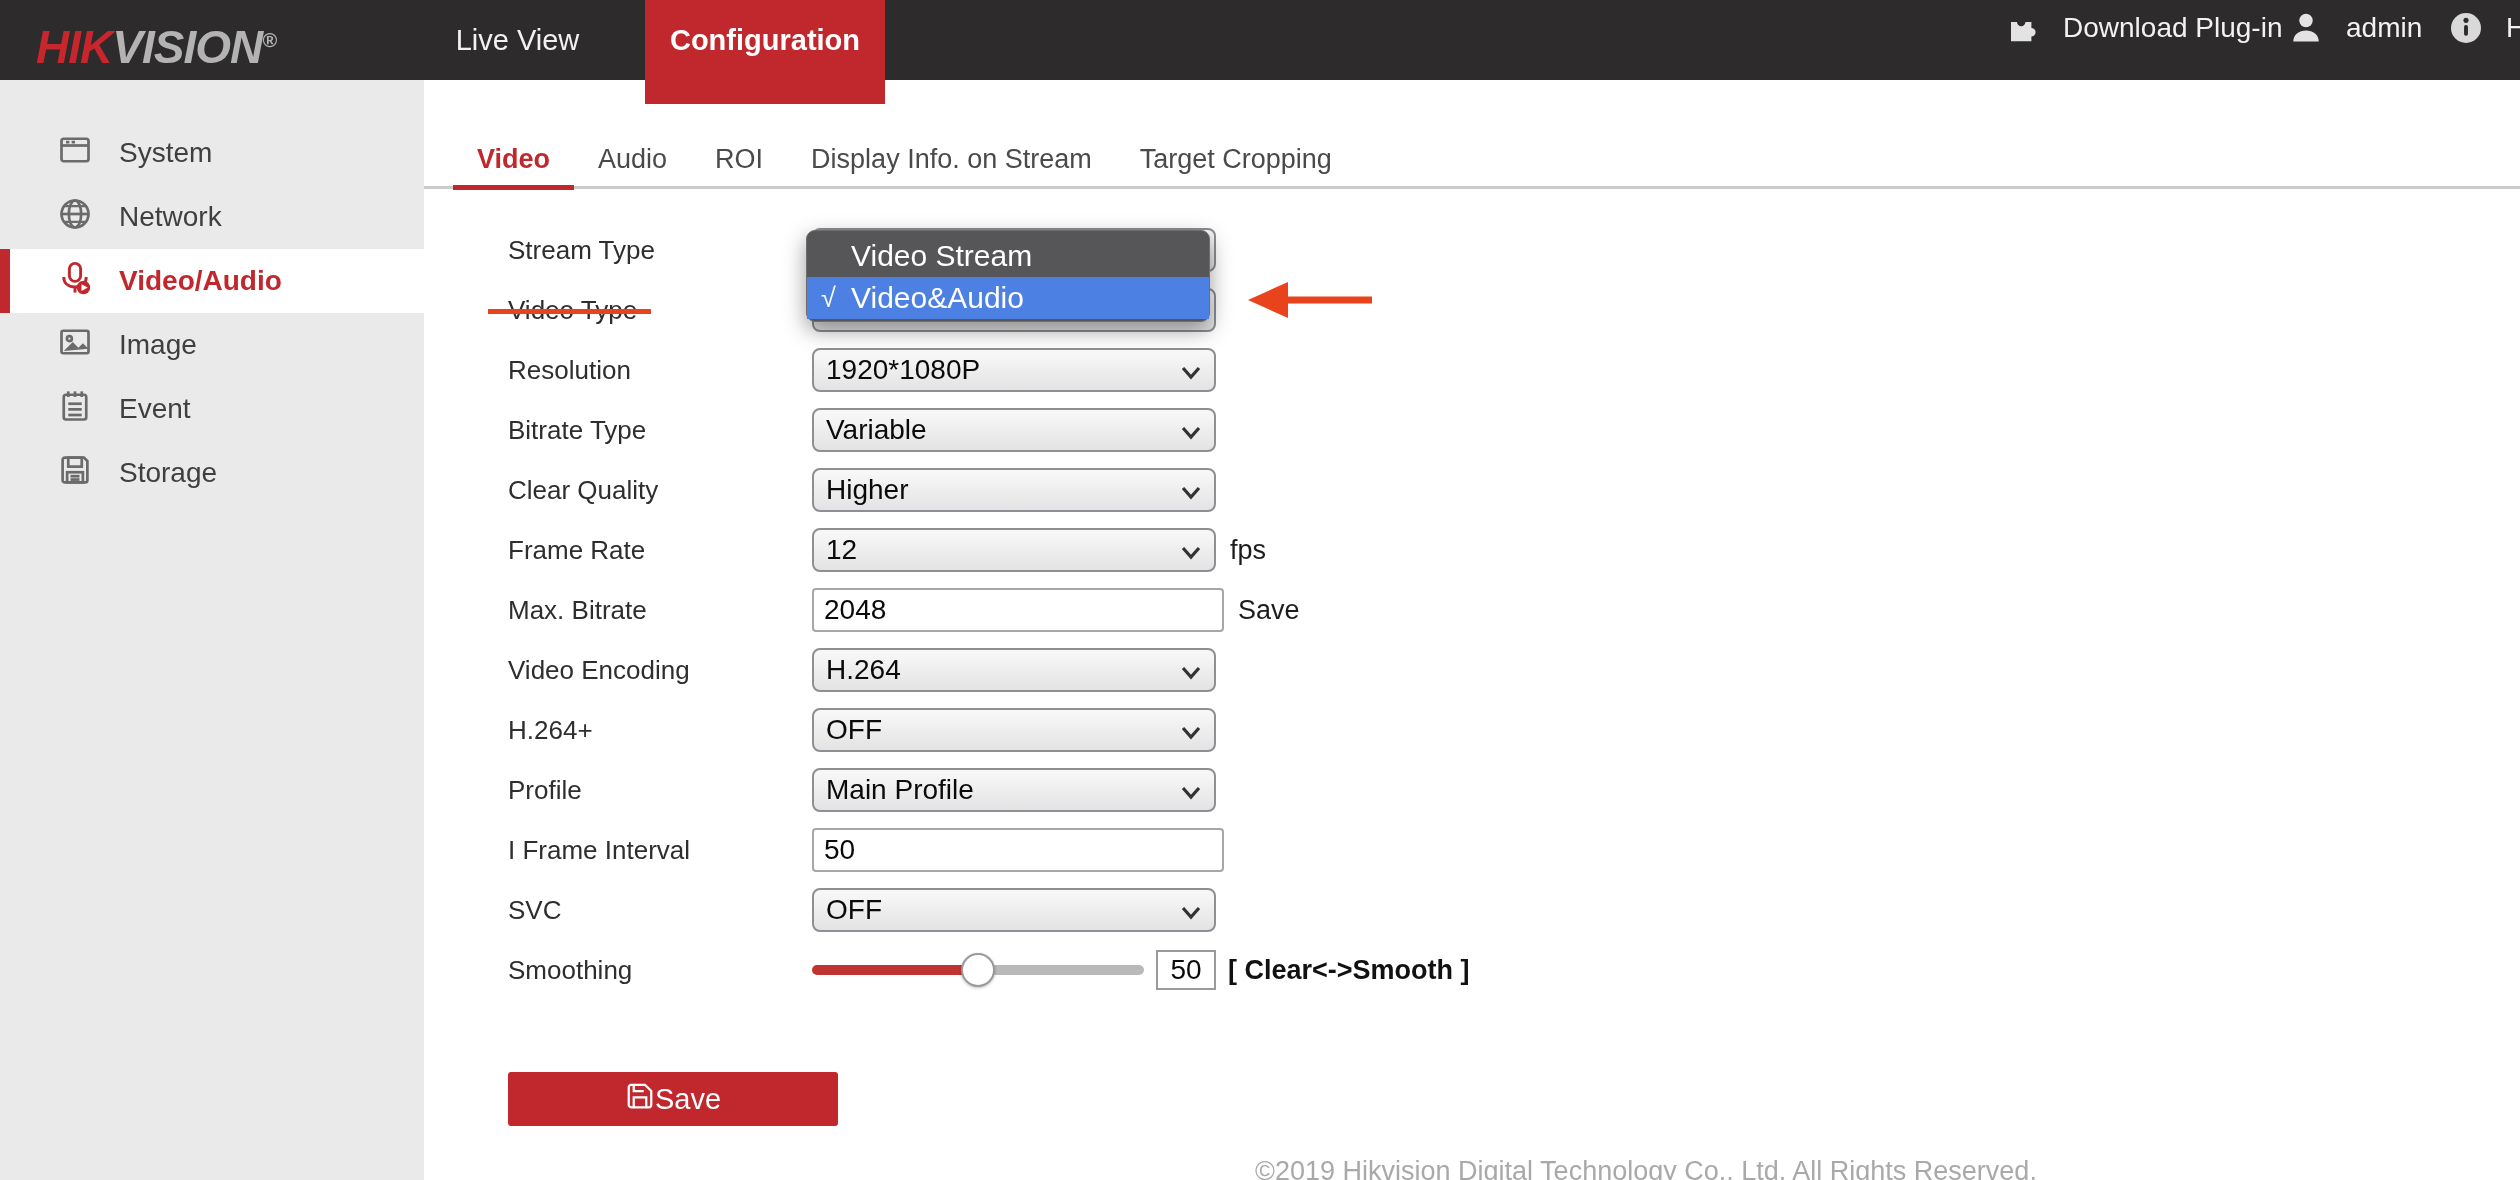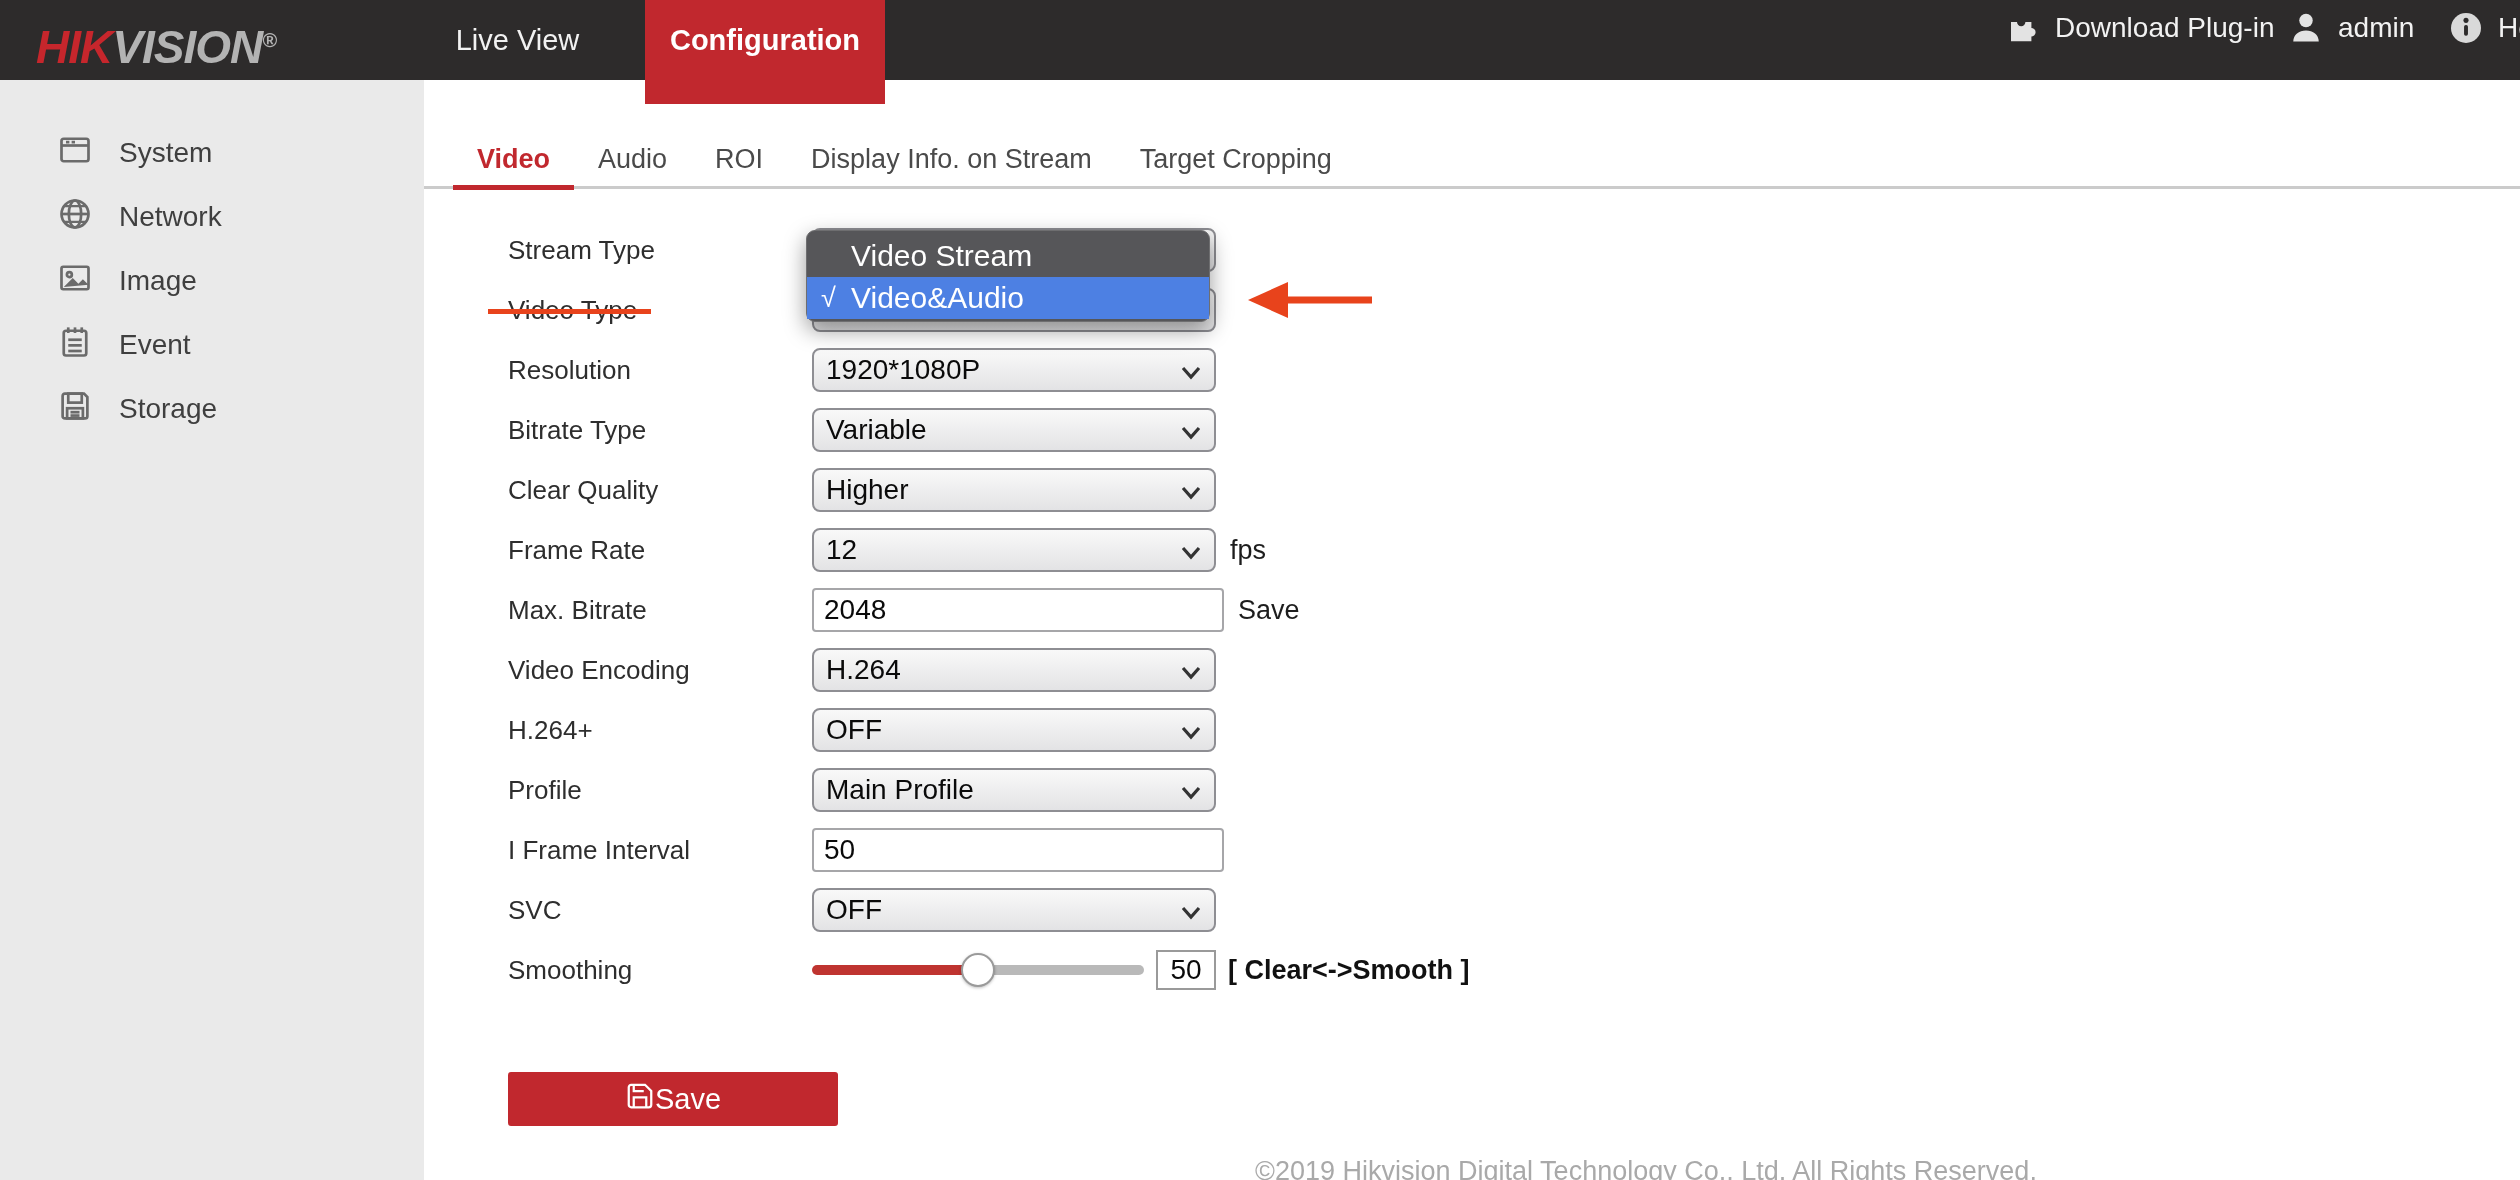--- a/index.html
+++ b/index.html
@@ -12,21 +12,21 @@
   .topbar { position:absolute; left:0; top:0; width:2520px; height:80px; background:#2d2b2b; z-index:10; }
   .logo { position:absolute; left:36px; top:0; height:80px; line-height:80px;
           font-style:italic; font-weight:800; font-size:46px; letter-spacing:-1px; white-space:nowrap; }
   .logo-red  { color:#c6262c; }
   .logo-gray { color:#b3b3b3; }
   .logo-reg  { font-size:20px; vertical-align:super; color:#b3b3b3; font-weight:700; }
   .nav-item { position:absolute; top:0; height:104px; line-height:80px; text-align:center;
               color:#f2f2f2; font-size:29px; cursor:pointer; }
   .nav-live   { left:390px; width:255px; }
   .nav-config { left:645px; width:240px; background:#c1282e; font-weight:700; color:#fff; }
-  .tr-item { position:absolute; top:0; height:56px; display:flex; align-items:center; gap:14px;
+  .tr-item { position:absolute; top:0; height:56px; display:flex; align-items:center; gap:22px;
              color:#f2f2f2; font-size:28px; white-space:nowrap; cursor:pointer; }
   .tr-plugin { left:2005px; } .tr-admin { left:2288px; } .tr-help { left:2448px; }
   .tr-item svg { display:block; }
 
   
   .sidebar { position:absolute; left:0; top:80px; width:424px; height:1100px; background:#eaeaea; }
   .side-list { margin-top:41px; }
   .side-item { position:relative; height:64px; display:flex; align-items:center;
                padding-left:57px; gap:26px; font-size:28px; color:#3f3f3f; cursor:pointer; }
   .side-item svg { flex:0 0 auto; }
@@ -131,20 +131,32 @@
       <div class="side-item">
         <span><svg width="36" height="36" viewBox="0 0 32 32" fill="none" stroke="#6b6b6b" stroke-width="2.4">
             <circle cx="16" cy="16" r="12"></circle>
             <ellipse cx="16" cy="16" rx="5.5" ry="12"></ellipse>
             <line x1="4" y1="16" x2="28" y2="16"></line>
             <path d="M6 9h20" stroke-width="2"></path>
             <path d="M6 23h20" stroke-width="2"></path>
           </svg></span>
         <span>Network</span>
       </div>
+      <div class="side-item active">
+        <span><svg width="36" height="36" viewBox="0 0 32 32">
+            <g fill="none" stroke="currentColor" stroke-width="2.6">
+              <rect x="11" y="3" width="10" height="16" rx="5"></rect>
+              <path d="M6 15c0 6 4.5 9 10 9s10-3 10-9"></path>
+              <line x1="16" y1="24" x2="16" y2="29"></line>
+            </g>
+            <circle cx="23.5" cy="24.5" r="6" fill="currentColor"></circle>
+            <polygon points="21.8,21.5 27.3,24.5 21.8,27.5" fill="#fff"></polygon>
+          </svg></span>
+        <span>Video/Audio</span>
+      </div>
       <div class="side-item">
         <span><svg width="36" height="36" viewBox="0 0 32 32" fill="none" stroke="#6b6b6b" stroke-width="2.4">
             <rect x="4" y="6" width="24" height="20" rx="1.5"></rect>
             <circle cx="11" cy="13" r="2.2"></circle>
             <path d="M6 24l8-8 5 5 4-4 5 5" fill="#6b6b6b" stroke="none"></path>
           </svg></span>
         <span>Image</span>
       </div>
       <div class="side-item">
         <span><svg width="36" height="36" viewBox="0 0 32 32" fill="none" stroke="#6b6b6b" stroke-width="2.4">

